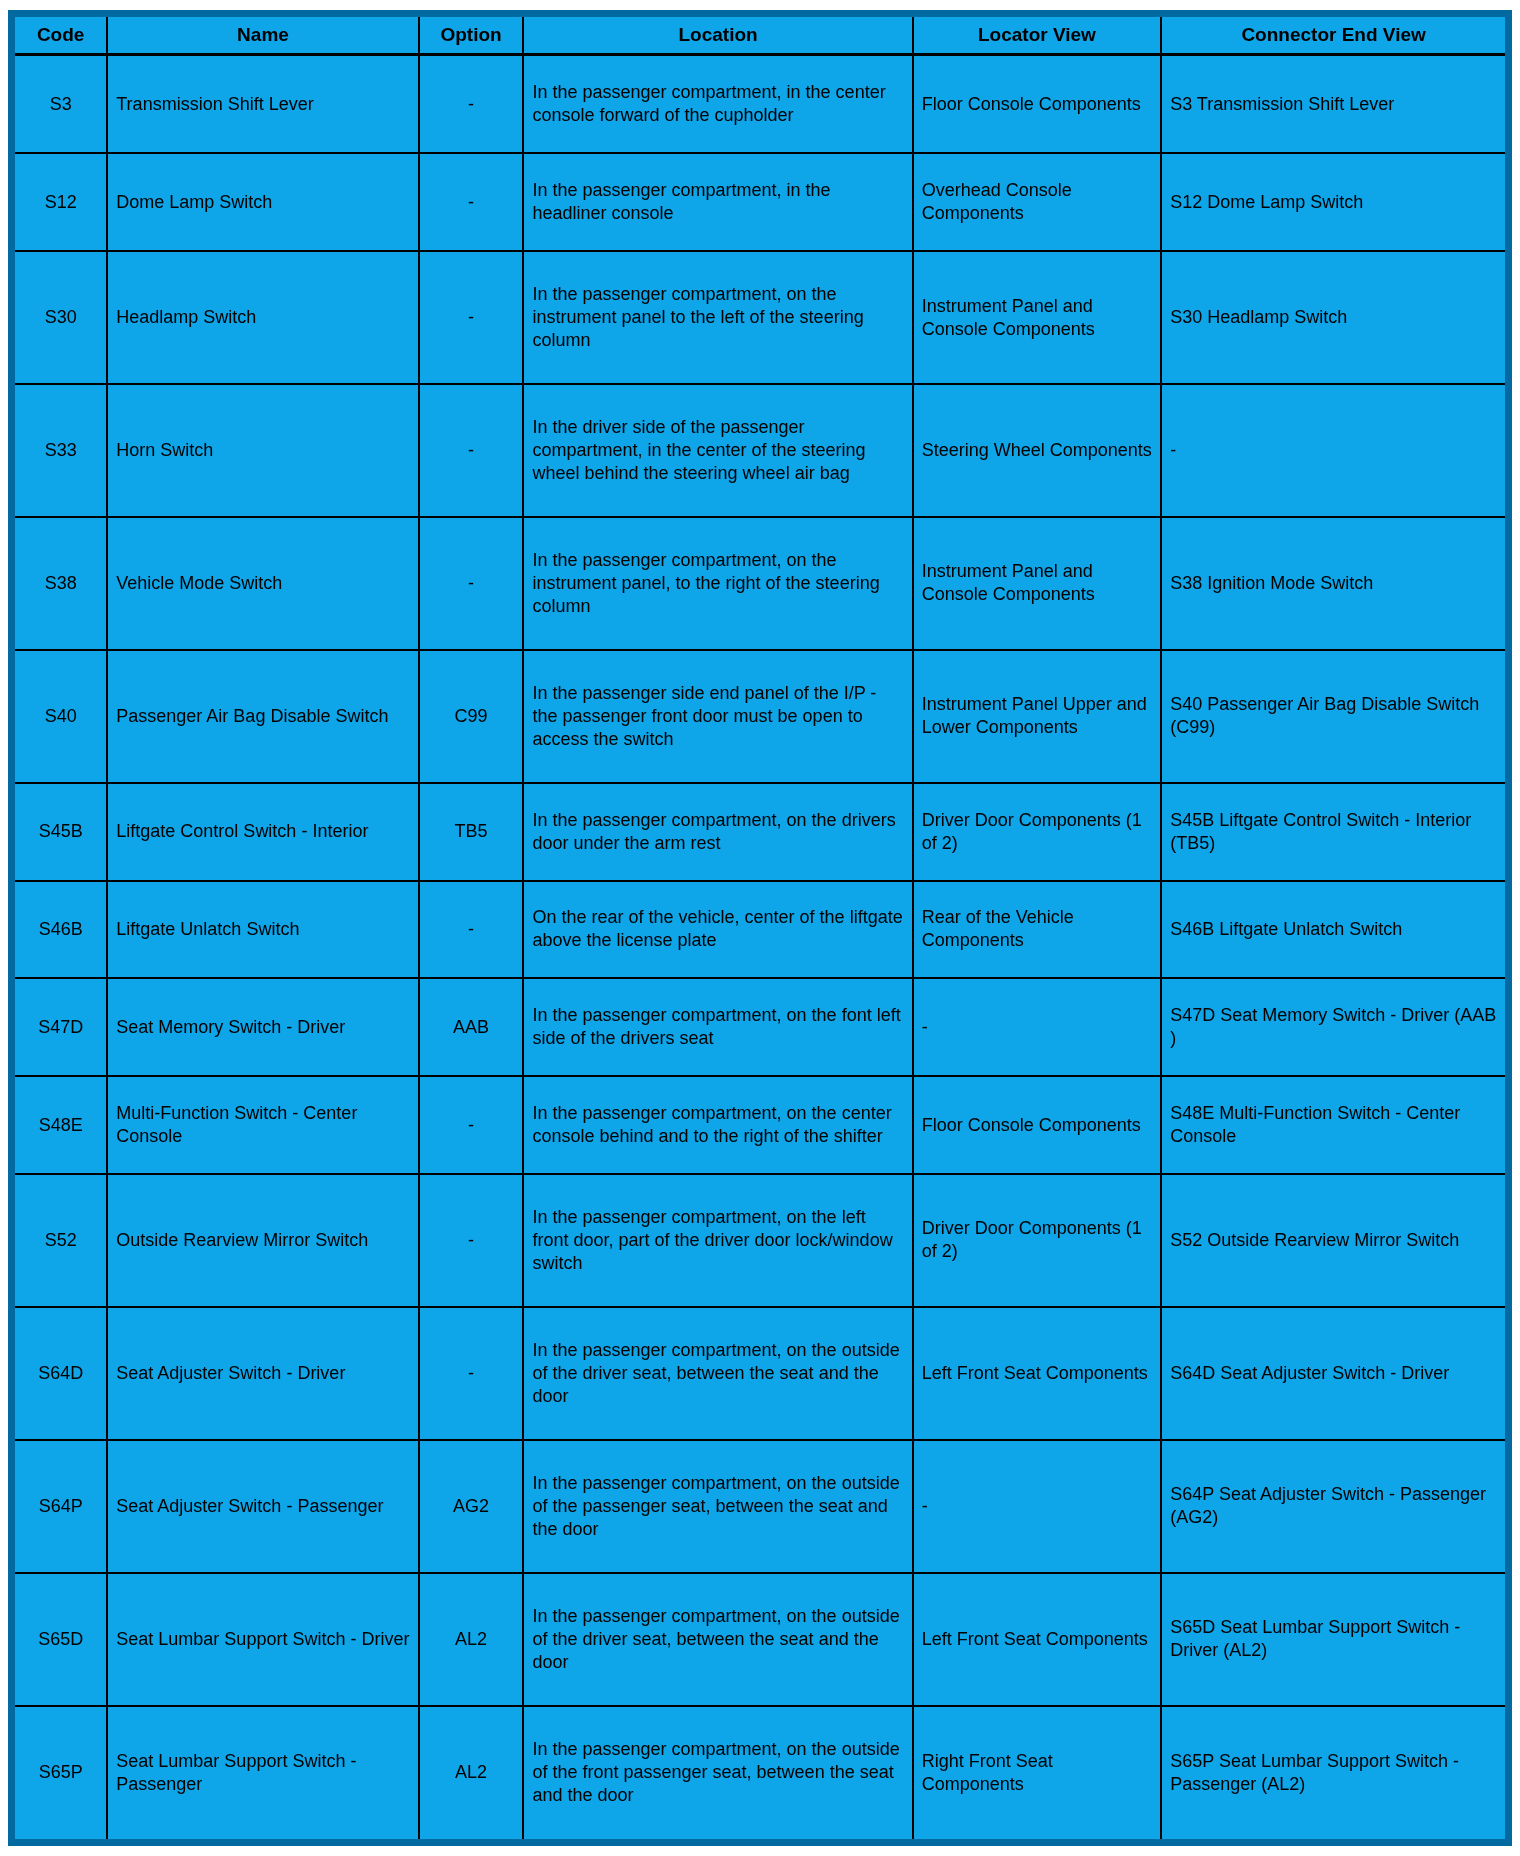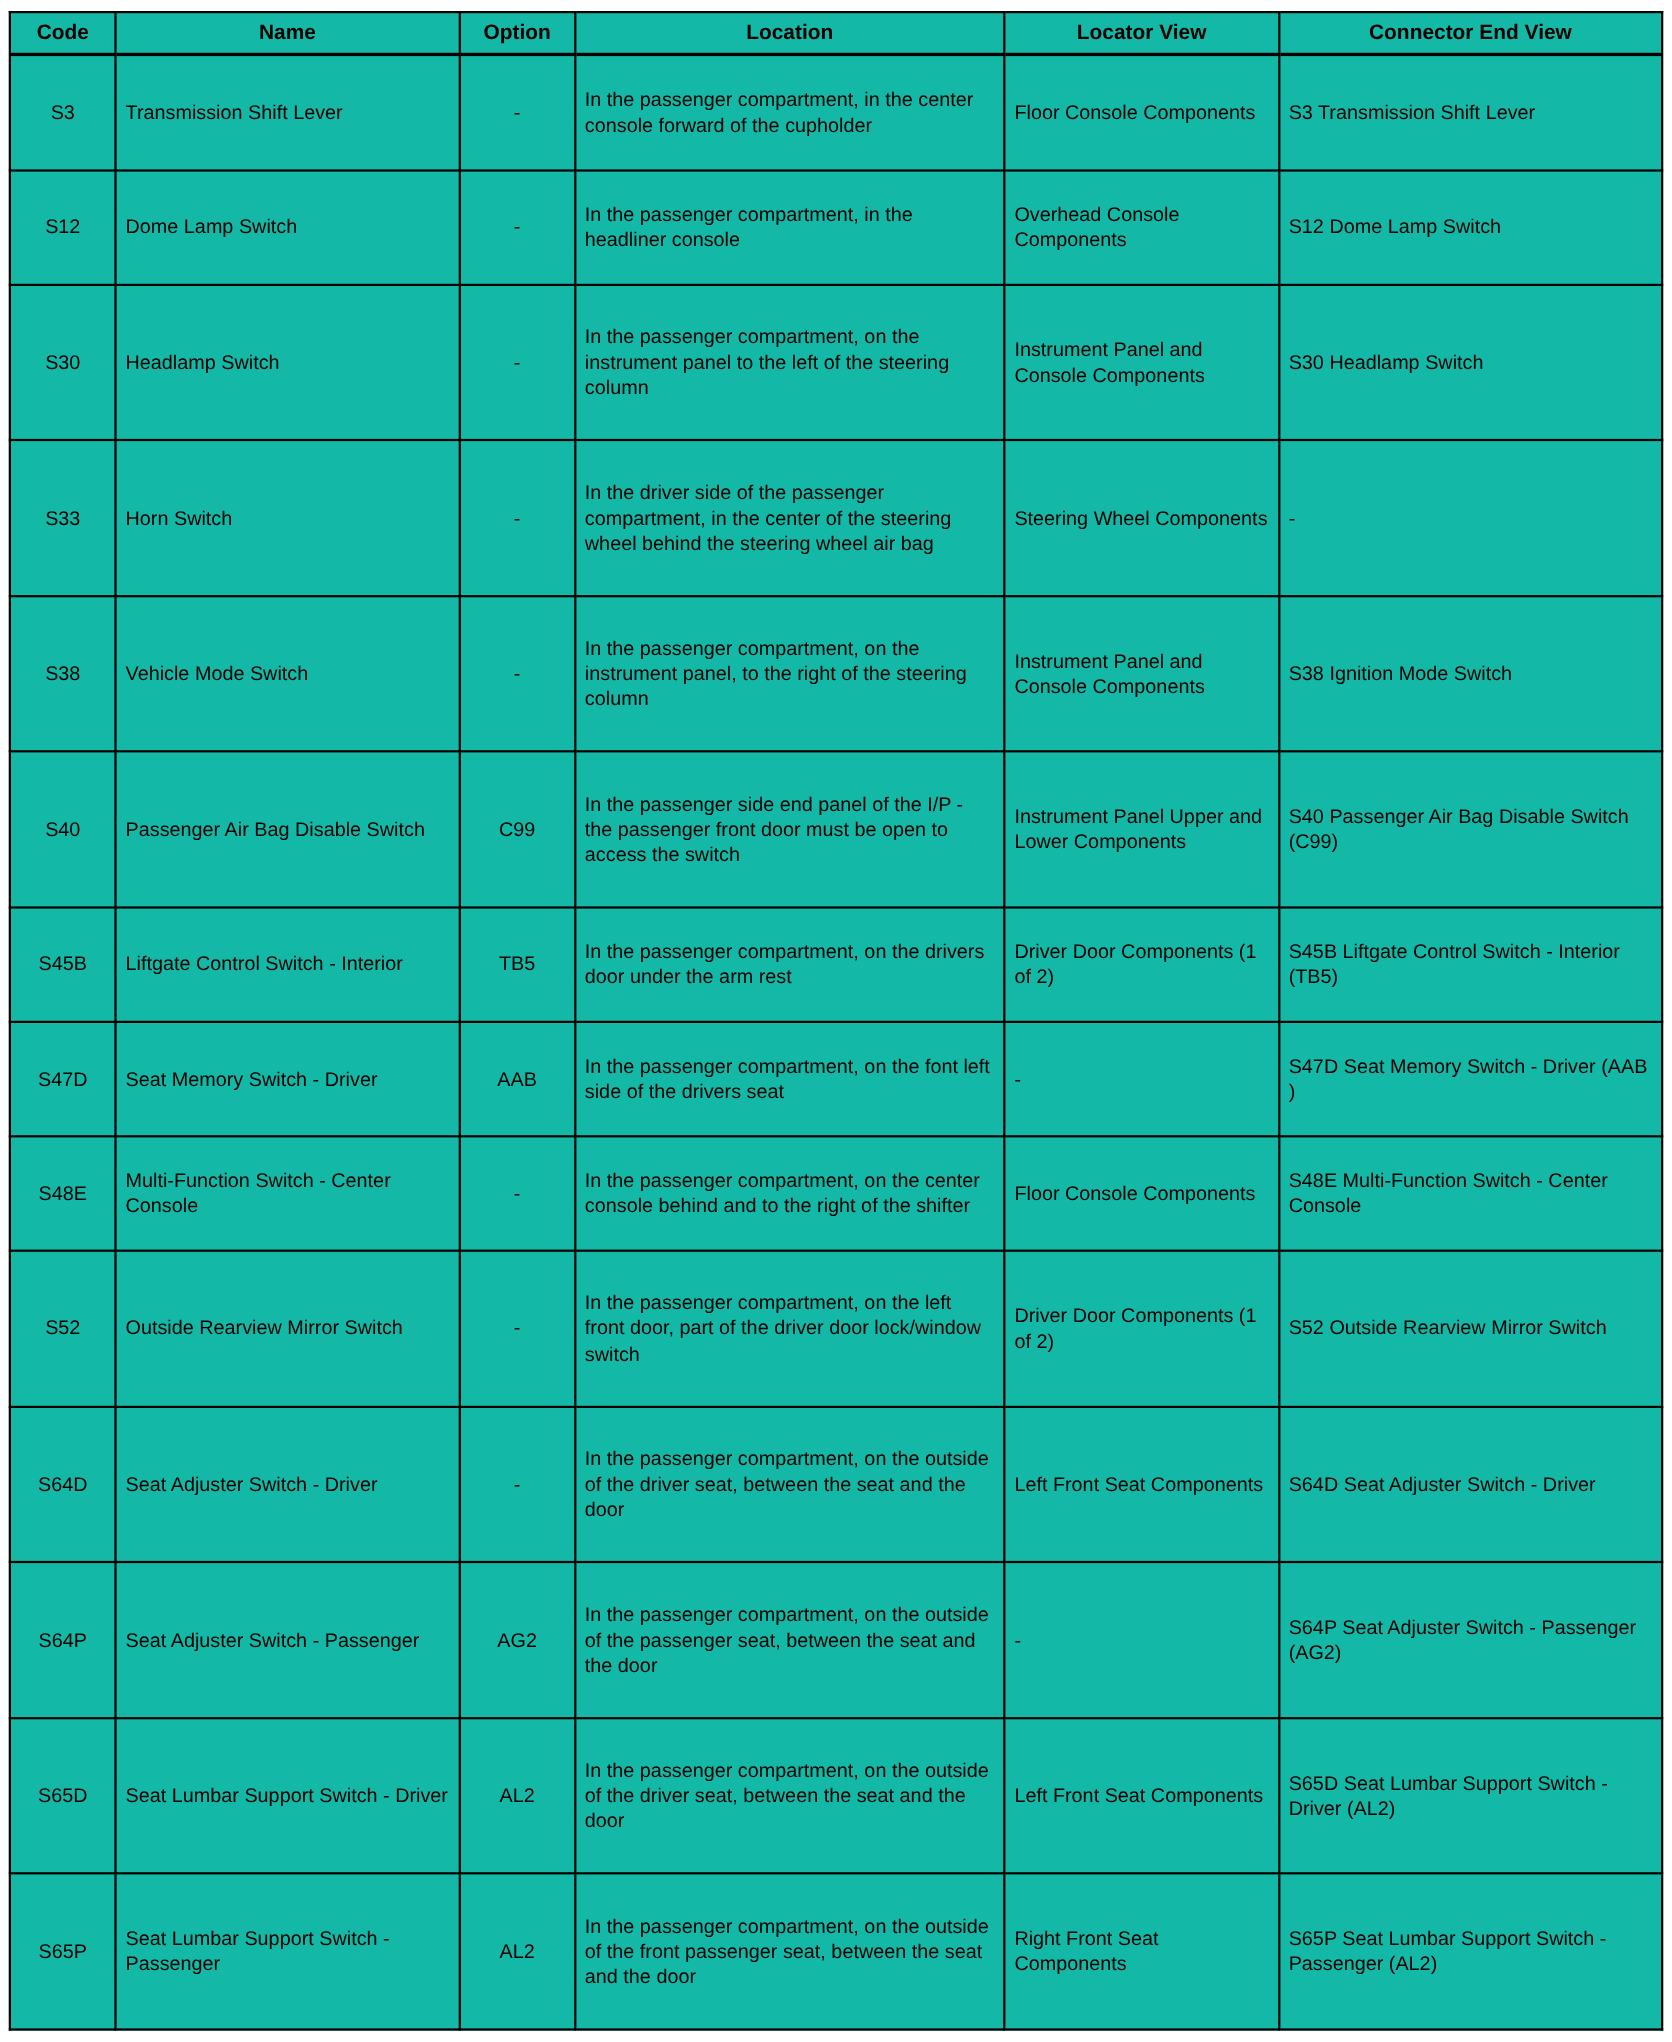--- a/index.html
+++ b/index.html
@@ -13,23 +13,23 @@
     width: 1520px;
     height: 1856px;
     box-sizing: border-box;
     padding: 10px 8px;
     background: #ffffff;
   }
   table.locator-table {
     width: 100%;
     height: 100%;
     border-collapse: collapse;
-    border: 2px solid #0369a1;
+    border: 7px solid #0369a1;
     table-layout: fixed;
-    background: #14b8a6;
+    background: #0ea5e9;
   }
   table.locator-table th,
   table.locator-table td {
     border: 2px solid #000000;
     font-size: 18px;
     line-height: 1.28;
     padding: 8px 8px;
     vertical-align: middle;
     word-wrap: break-word;
     overflow-wrap: break-word;
@@ -122,20 +122,28 @@
         </tr>
         <tr>
           <td class="col-code">S45B</td>
           <td class="col-name">Liftgate Control Switch - Interior</td>
           <td class="col-option">TB5</td>
           <td class="col-location">In the passenger compartment, on the drivers door under the arm rest</td>
           <td class="col-locator">Driver Door Components (1 of 2)</td>
           <td class="col-conn">S45B Liftgate Control Switch - Interior (TB5)</td>
         </tr>
         <tr>
+          <td class="col-code">S46B</td>
+          <td class="col-name">Liftgate Unlatch Switch</td>
+          <td class="col-option">-</td>
+          <td class="col-location">On the rear of the vehicle, center of the liftgate above the license plate</td>
+          <td class="col-locator">Rear of the Vehicle Components</td>
+          <td class="col-conn">S46B Liftgate Unlatch Switch</td>
+        </tr>
+        <tr>
           <td class="col-code">S47D</td>
           <td class="col-name">Seat Memory Switch - Driver</td>
           <td class="col-option">AAB</td>
           <td class="col-location">In the passenger compartment, on the font left side of the drivers seat</td>
           <td class="col-locator">-</td>
           <td class="col-conn">S47D Seat Memory Switch - Driver (AAB )</td>
         </tr>
         <tr>
           <td class="col-code">S48E</td>
           <td class="col-name">Multi-Function Switch - Center Console</td>

